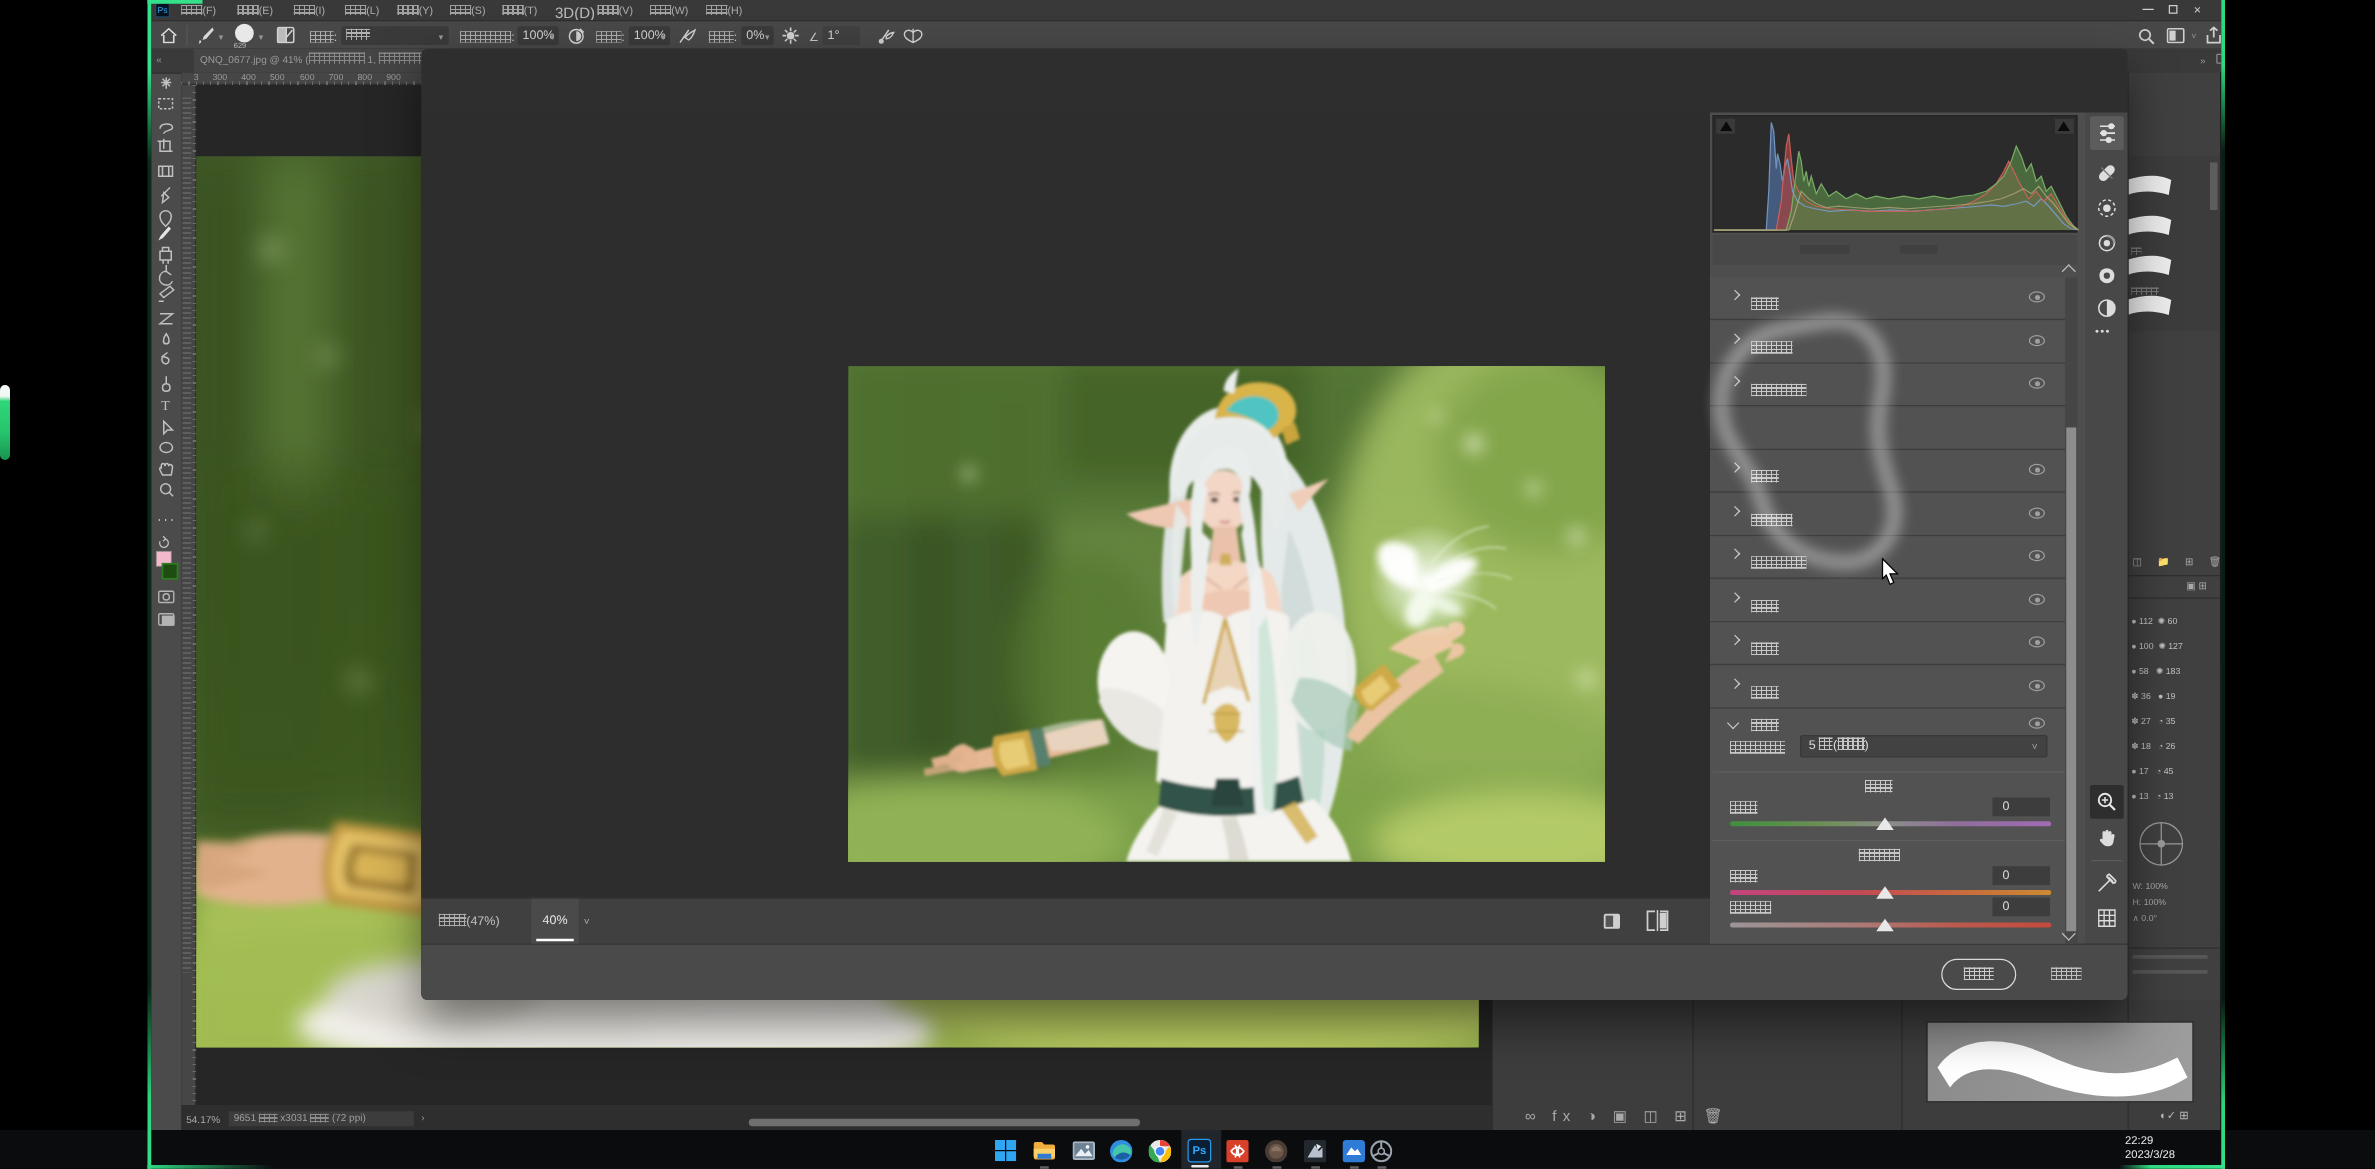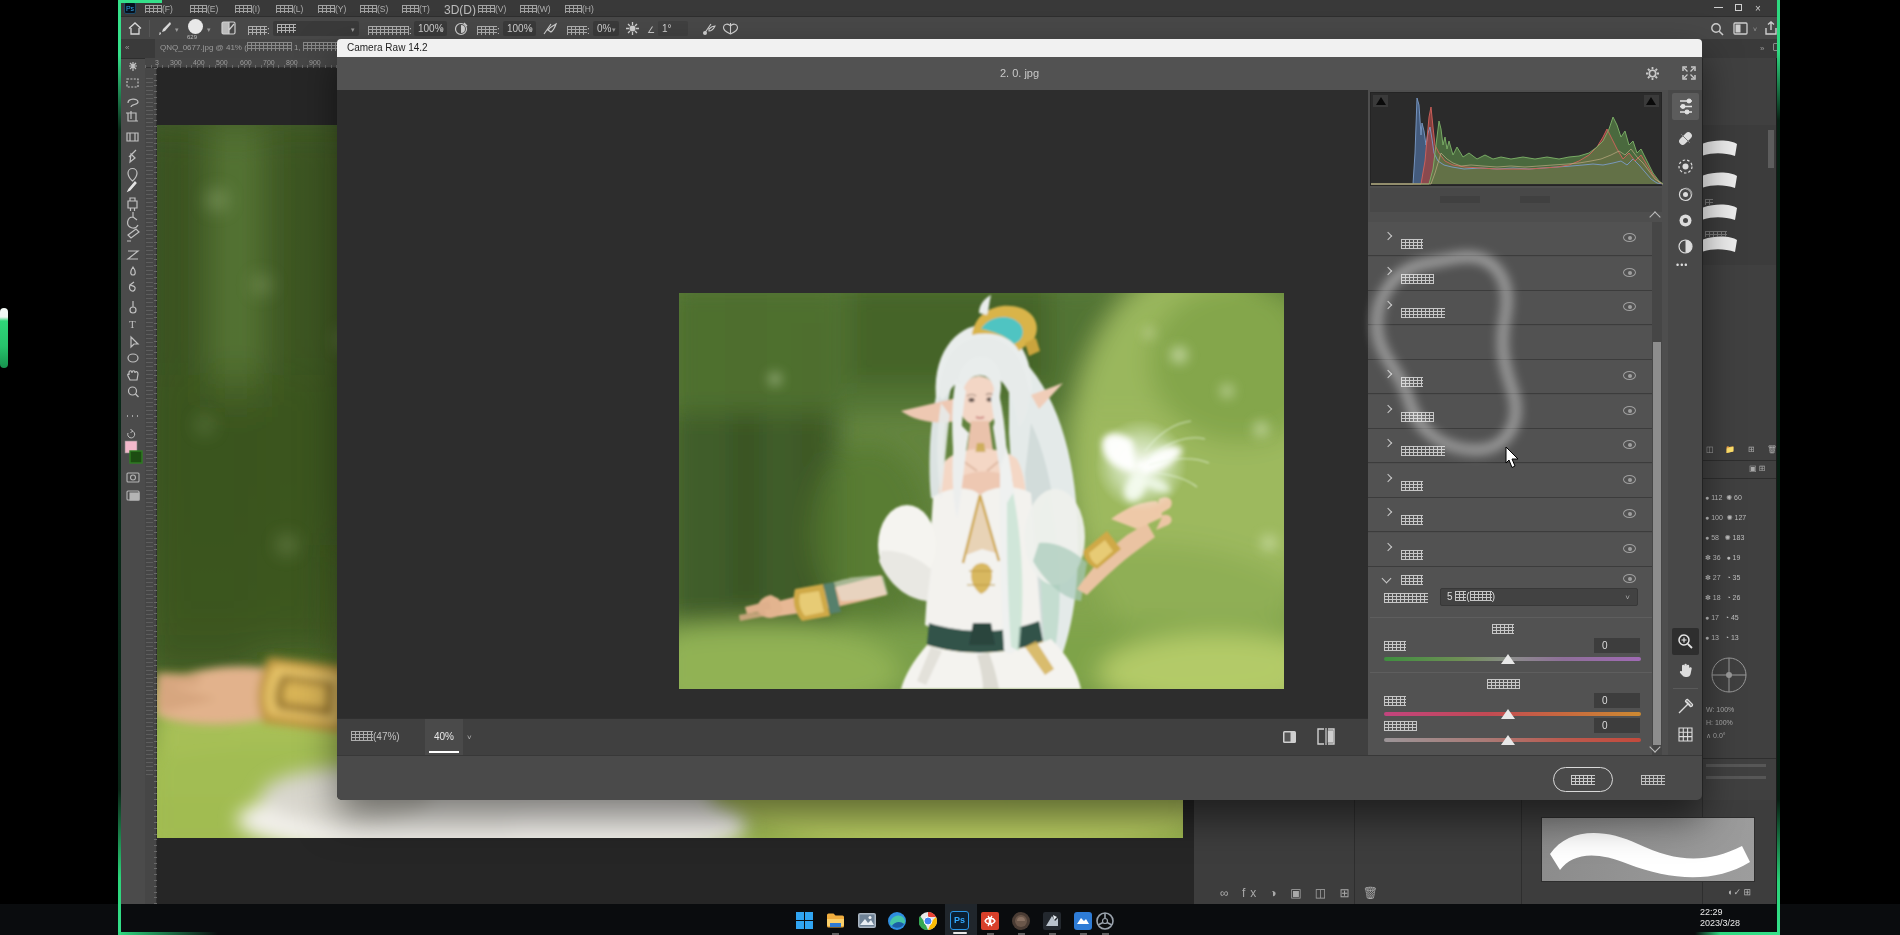--- a/index.html
+++ b/index.html
@@ -302,34 +302,27 @@
           <path d="M20 5 V39 M3 22 H37" stroke="#9a9a9a" stroke-width="1"></path>
           <circle cx="20" cy="22" r="3" fill="#9a9a9a"></circle>
         </svg>
       <div class="abs" style="left:3px;top:645px;color:#aaa;font-size:7px;line-height:13px">W: 100%<br>H: 100%<br>∧ 0.0°</div>
       <div class="abs" style="left:0;top:700px;width:74px;height:1px;background:#2e2e2e"></div>
       <div class="abs" style="left:3px;top:706px;width:60px;height:3px;background:#575757"></div>
       <div class="abs" style="left:3px;top:718px;width:60px;height:3px;background:#575757"></div>
     </div>
     <div class="abs" style="left:582px;top:0;width:1px;height:846px;background:#191919"></div>
   </div>
+  <div id="statusbar" class="abs" style="left:24px;top:884px;width:1049px;height:20px;background:#2e2e2e">
+    <div class="abs" style="left:4px;top:7px;color:#aaa;font-size:8px">54.17%</div>
+    <div class="abs" style="left:38px;top:5px;width:148px;height:12px;background:#3c3c3c;color:#9f9f9f;font-size:8px;line-height:12px;padding-left:4px;white-space:nowrap">9651 <span class="z" style="width:15px;height:7px"></span> x3031 <span class="z" style="width:15px;height:7px"></span> (72 ppi)</div>
+    <div class="abs" style="left:192px;top:6px;color:#9f9f9f;font-size:8px">›</div>
+    <div class="abs" style="left:454px;top:11px;width:313px;height:6px;background:#6f6f6f;border-radius:3px"></div>
+  </div>
   <div id="crdlg">
-    <div id="crtitle">Camera Raw 14.2</div>
-    <div id="crhead">2. 0. jpg
-      <svg class="abs" style="left:1308px;top:9px" width="15" height="15" viewBox="0 0 15 15">
-          <circle cx="7.5" cy="7.5" r="3.2" fill="none" stroke="#c9c9c9" stroke-width="1.6"></circle>
-          <g stroke="#c9c9c9" stroke-width="1.8">
-            <path d="M7.5 1 v2.2 M7.5 11.8 v2.2 M1 7.5 h2.2 M11.8 7.5 h2.2 M2.9 2.9 l1.6 1.6 M10.5 10.5 l1.6 1.6 M12.1 2.9 l-1.6 1.6 M4.5 10.5 l-1.6 1.6"></path>
-          </g>
-        </svg>
-      <svg class="abs" style="left:1345px;top:9px" width="14" height="14" viewBox="0 0 14 14">
-          <path d="M1 5 V1 H5 M9 1 H13 V5 M13 9 V13 H9 M5 13 H1 V9" fill="none" stroke="#c9c9c9" stroke-width="1.5"></path>
-          <path d="M2 2 L5.5 5.5 M12 2 L8.5 5.5 M12 12 L8.5 8.5 M2 12 L5.5 8.5" stroke="#c9c9c9" stroke-width="1.3"></path>
-        </svg>
-    </div>
     <div id="crmain" class="abs" style="left:0;top:51px;width:1031px;height:628px;background:#2d2d2d">
      <svg width="605" height="396" viewBox="0 0 605 396" style="position:absolute;left:342px;top:203px">
       <defs>
         <filter id="pb12" x="-30%" y="-30%" width="160%" height="160%">
               <feGaussianBlur stdDeviation="12"></feGaussianBlur>
             </filter>
         <filter id="pb6" x="-30%" y="-30%" width="160%" height="160%">
               <feGaussianBlur stdDeviation="6"></feGaussianBlur>
             </filter>
         <filter id="pb3" x="-30%" y="-30%" width="160%" height="160%">

